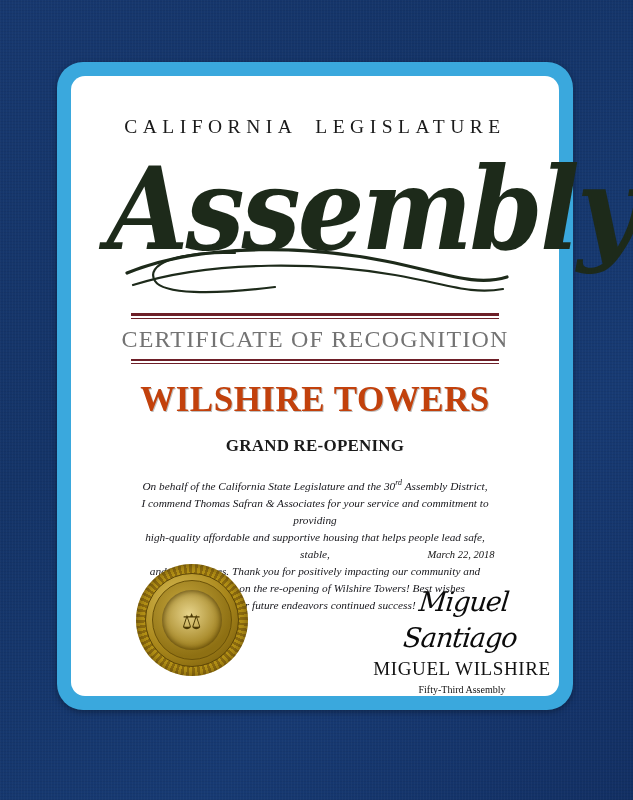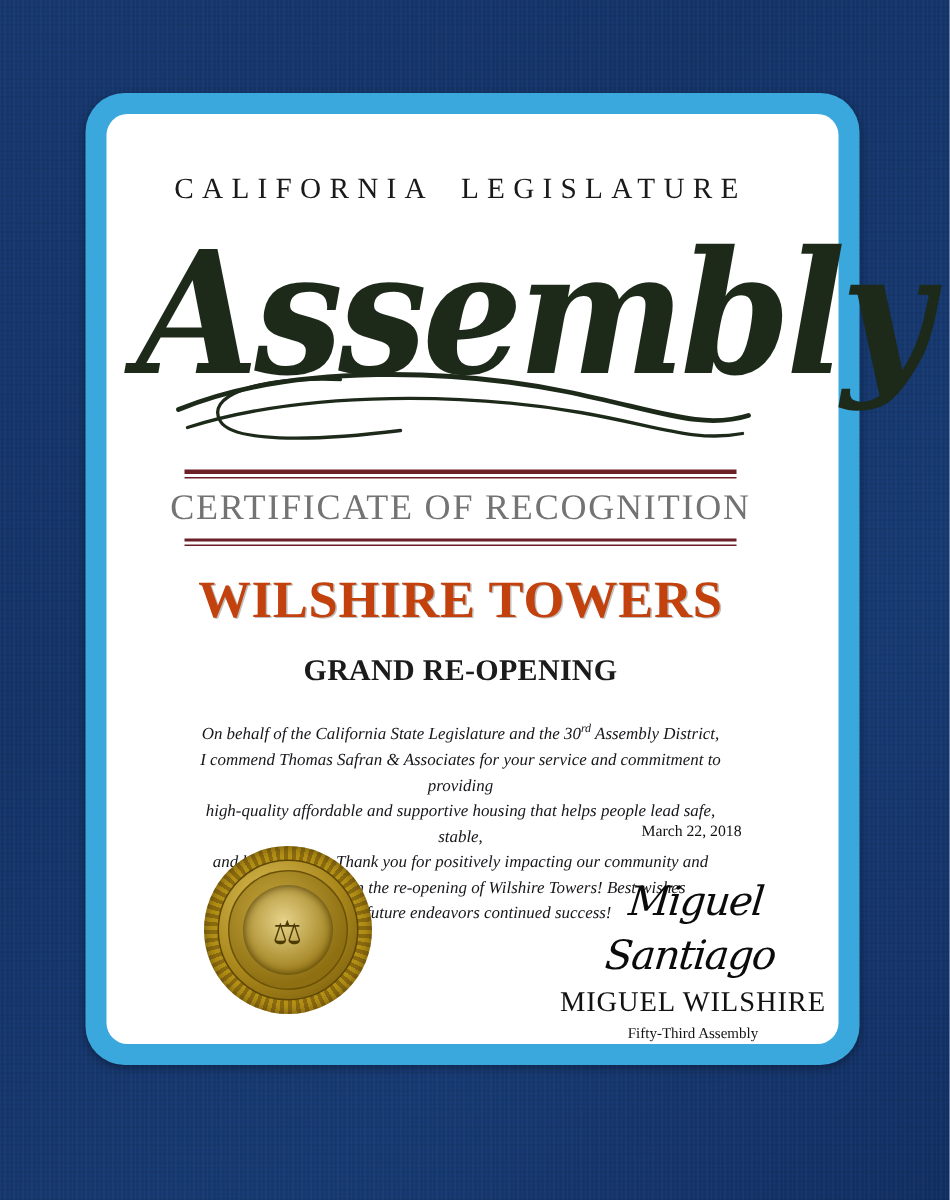--- a/index.html
+++ b/index.html
@@ -43,21 +43,21 @@
     left: 14px;
     top: 14px;
     right: 14px;
     bottom: 14px;
     background: #ffffff;
     border-radius: 14px;
   }
   .cert-inner {
     position: absolute;
     inset: 0;
-    padding: 22px 36px 0 20px;
+    padding: 22px 36px 0 36px;
     box-sizing: border-box;
     text-align: center;
   }
 
   .legislature {
     font-family: "Liberation Serif", serif;
     font-size: 19.5px;
     letter-spacing: 5.5px;
     color: #1a1a1a;
     margin-top: 18px;
@@ -117,21 +117,21 @@
     font-size: 35px;
     letter-spacing: 0.5px;
     color: #c2410c;
     margin-top: 16px;
     text-shadow: 1px 1px 0 rgba(0,0,0,0.25);
   }
 
   .occasion {
     font-family: "Liberation Serif", serif;
     font-weight: bold;
-    font-size: 20px;
+    font-size: 17px;
     color: #1b1b1b;
     margin-top: 16px;
     letter-spacing: 0.2px;
   }
 
   .body-text {
     font-family: "Liberation Serif", serif;
     font-style: italic;
     font-size: 11.3px;
     line-height: 17px;
@@ -146,20 +146,21 @@
 
   .date-line {
     font-family: "Liberation Serif", serif;
     font-size: 10.5px;
     color: #111;
     position: absolute;
     left: 300px;
     top: 473px;
     width: 180px;
     text-align: center;
+    font-style: italic;
   }
 
   .seal {
     position: absolute;
     left: 65px;
     top: 488px;
     width: 112px;
     height: 112px;
   }
   .seal .ring {

